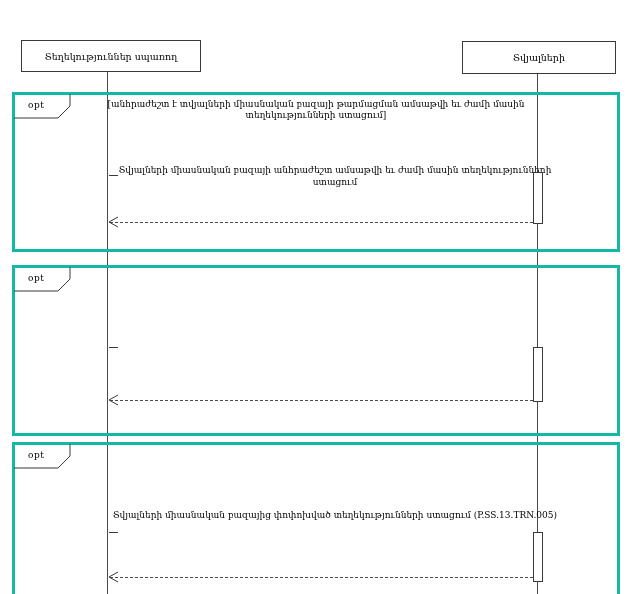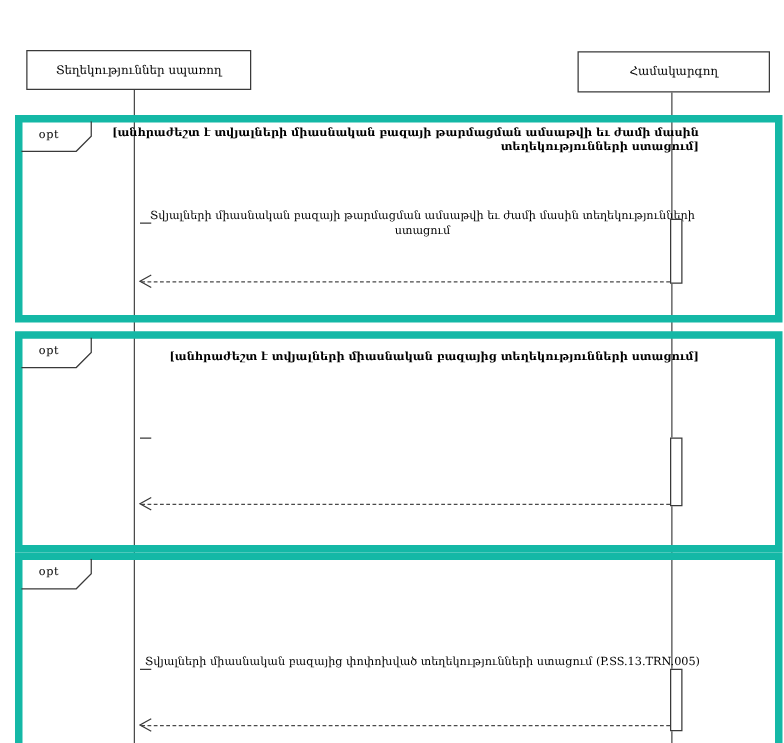--- a/index.html
+++ b/index.html
@@ -14,41 +14,41 @@
     position:absolute;border:1px solid #3a3a3a;background:#fff;
     display:flex;align-items:center;justify-content:center;
     font-size:9.5px;text-align:center;z-index:3;
   }
   .actor-left{left:21px;top:10px;width:178px;height:30px;}
   .actor-right{left:462px;top:11px;width:152px;height:31px;}
   .lifeline{position:absolute;width:1px;background:#4a4a4a;z-index:0;}
   .lifeline-left{left:107px;top:40px;height:550px;}
   .lifeline-right{left:537px;top:42px;height:548px;}
   .fragment{
-    position:absolute;left:12px;width:602px;border:6px solid #14b8a6;background:transparent;z-index:1;
+    position:absolute;left:12px;width:602px;border:3px solid #14b8a6;background:transparent;z-index:1;
   }
   .frag1{top:62px;height:154px;}
   .frag2{top:235px;height:165px;}
   .frag3{top:412px;height:166px;}
   .pentagon{position:absolute;left:-1px;top:-1px;z-index:2;}
   .op-label{
     position:absolute;left:13px;top:5px;font-size:9px;letter-spacing:0.5px;z-index:2;
   }
   .guard{
-    position:absolute;text-align:right;font-size:9px;line-height:11px;z-index:2;font-weight:bold;
+    position:absolute;text-align:center;font-size:9px;line-height:11px;z-index:2;
   }
   .frag1 .guard{top:4px;left:61px;width:480px;}
   .frag2 .guard{top:10px;left:61px;width:480px;}
   .frag3 .guard{top:10px;left:61px;width:480px;}
   .message{
     position:absolute;text-align:center;font-size:9px;line-height:12px;z-index:2;background:transparent;
   }
   .frag1 .message{top:69px;left:100px;width:440px;}
   .frag2 .message{top:65px;left:100px;width:440px;}
-  .frag3 .message{top:76px;left:80px;width:480px;}
+  .frag3 .message{top:64px;left:80px;width:480px;}
   .stub{
     position:absolute;height:1px;width:9px;background:#3a3a3a;left:94px;z-index:2;
   }
   .frag1 .stub{top:80px;}
   .frag2 .stub{top:79px;}
   .frag3 .stub{top:87px;}
   .activation{
     position:absolute;width:8px;border:1px solid #3a3a3a;background:#fff;left:518px;z-index:2;
   }
   .frag1 .activation{top:77px;height:50px;}
@@ -69,49 +69,48 @@
 </style>
 </head>
 <body>
 
 <div class="canvas">
 
   <div class="actor actor-left">
     <span>Տեղեկություններ սպառող</span>
   </div>
   <div class="actor actor-right">
-    <span>Համակարգող</span>
+    <span>Տվյալների</span>
   </div>
 
   <div class="lifeline lifeline-left"></div>
   <div class="lifeline lifeline-right"></div>
 
   <div class="fragment frag1">
     <svg class="pentagon" width="60" height="28" viewBox="0 0 60 28">
       <path d="M56 0 V12 L44 24 H0" fill="none" stroke="#3a3a3a" stroke-width="1"></path>
     </svg>
     <span class="op-label">opt</span>
     <div class="guard">[անհրաժեշտ է տվյալների միասնական բազայի թարմացման ամսաթվի եւ ժամի մասին տեղեկությունների ստացում]</div>
     <div class="message">
-      <div>Տվյալների միասնական բազայի թարմացման ամսաթվի եւ ժամի մասին տեղեկությունների ստացում</div>
+      <div>Տվյալների միասնական բազայի անհրաժեշտ ամսաթվի եւ ժամի մասին տեղեկությունների ստացում</div>
     </div>
     <div class="stub"></div>
     <div class="activation"></div>
     <div class="return-line"></div>
     <svg class="arrowhead" width="12" height="12" viewBox="0 0 12 12">
       <path d="M10 1 L1 6 L10 11" fill="none" stroke="#3a3a3a" stroke-width="1"></path>
     </svg>
   </div>
 
   <div class="fragment frag2">
     <svg class="pentagon" width="60" height="28" viewBox="0 0 60 28">
       <path d="M56 0 V12 L44 24 H0" fill="none" stroke="#3a3a3a" stroke-width="1"></path>
     </svg>
     <span class="op-label">opt</span>
-    <div class="guard">[անհրաժեշտ է տվյալների միասնական բազայից տեղեկությունների ստացում]</div>
     <div class="message">
     </div>
     <div class="stub"></div>
     <div class="activation"></div>
     <div class="return-line"></div>
     <svg class="arrowhead" width="12" height="12" viewBox="0 0 12 12">
       <path d="M10 1 L1 6 L10 11" fill="none" stroke="#3a3a3a" stroke-width="1"></path>
     </svg>
   </div>
 

